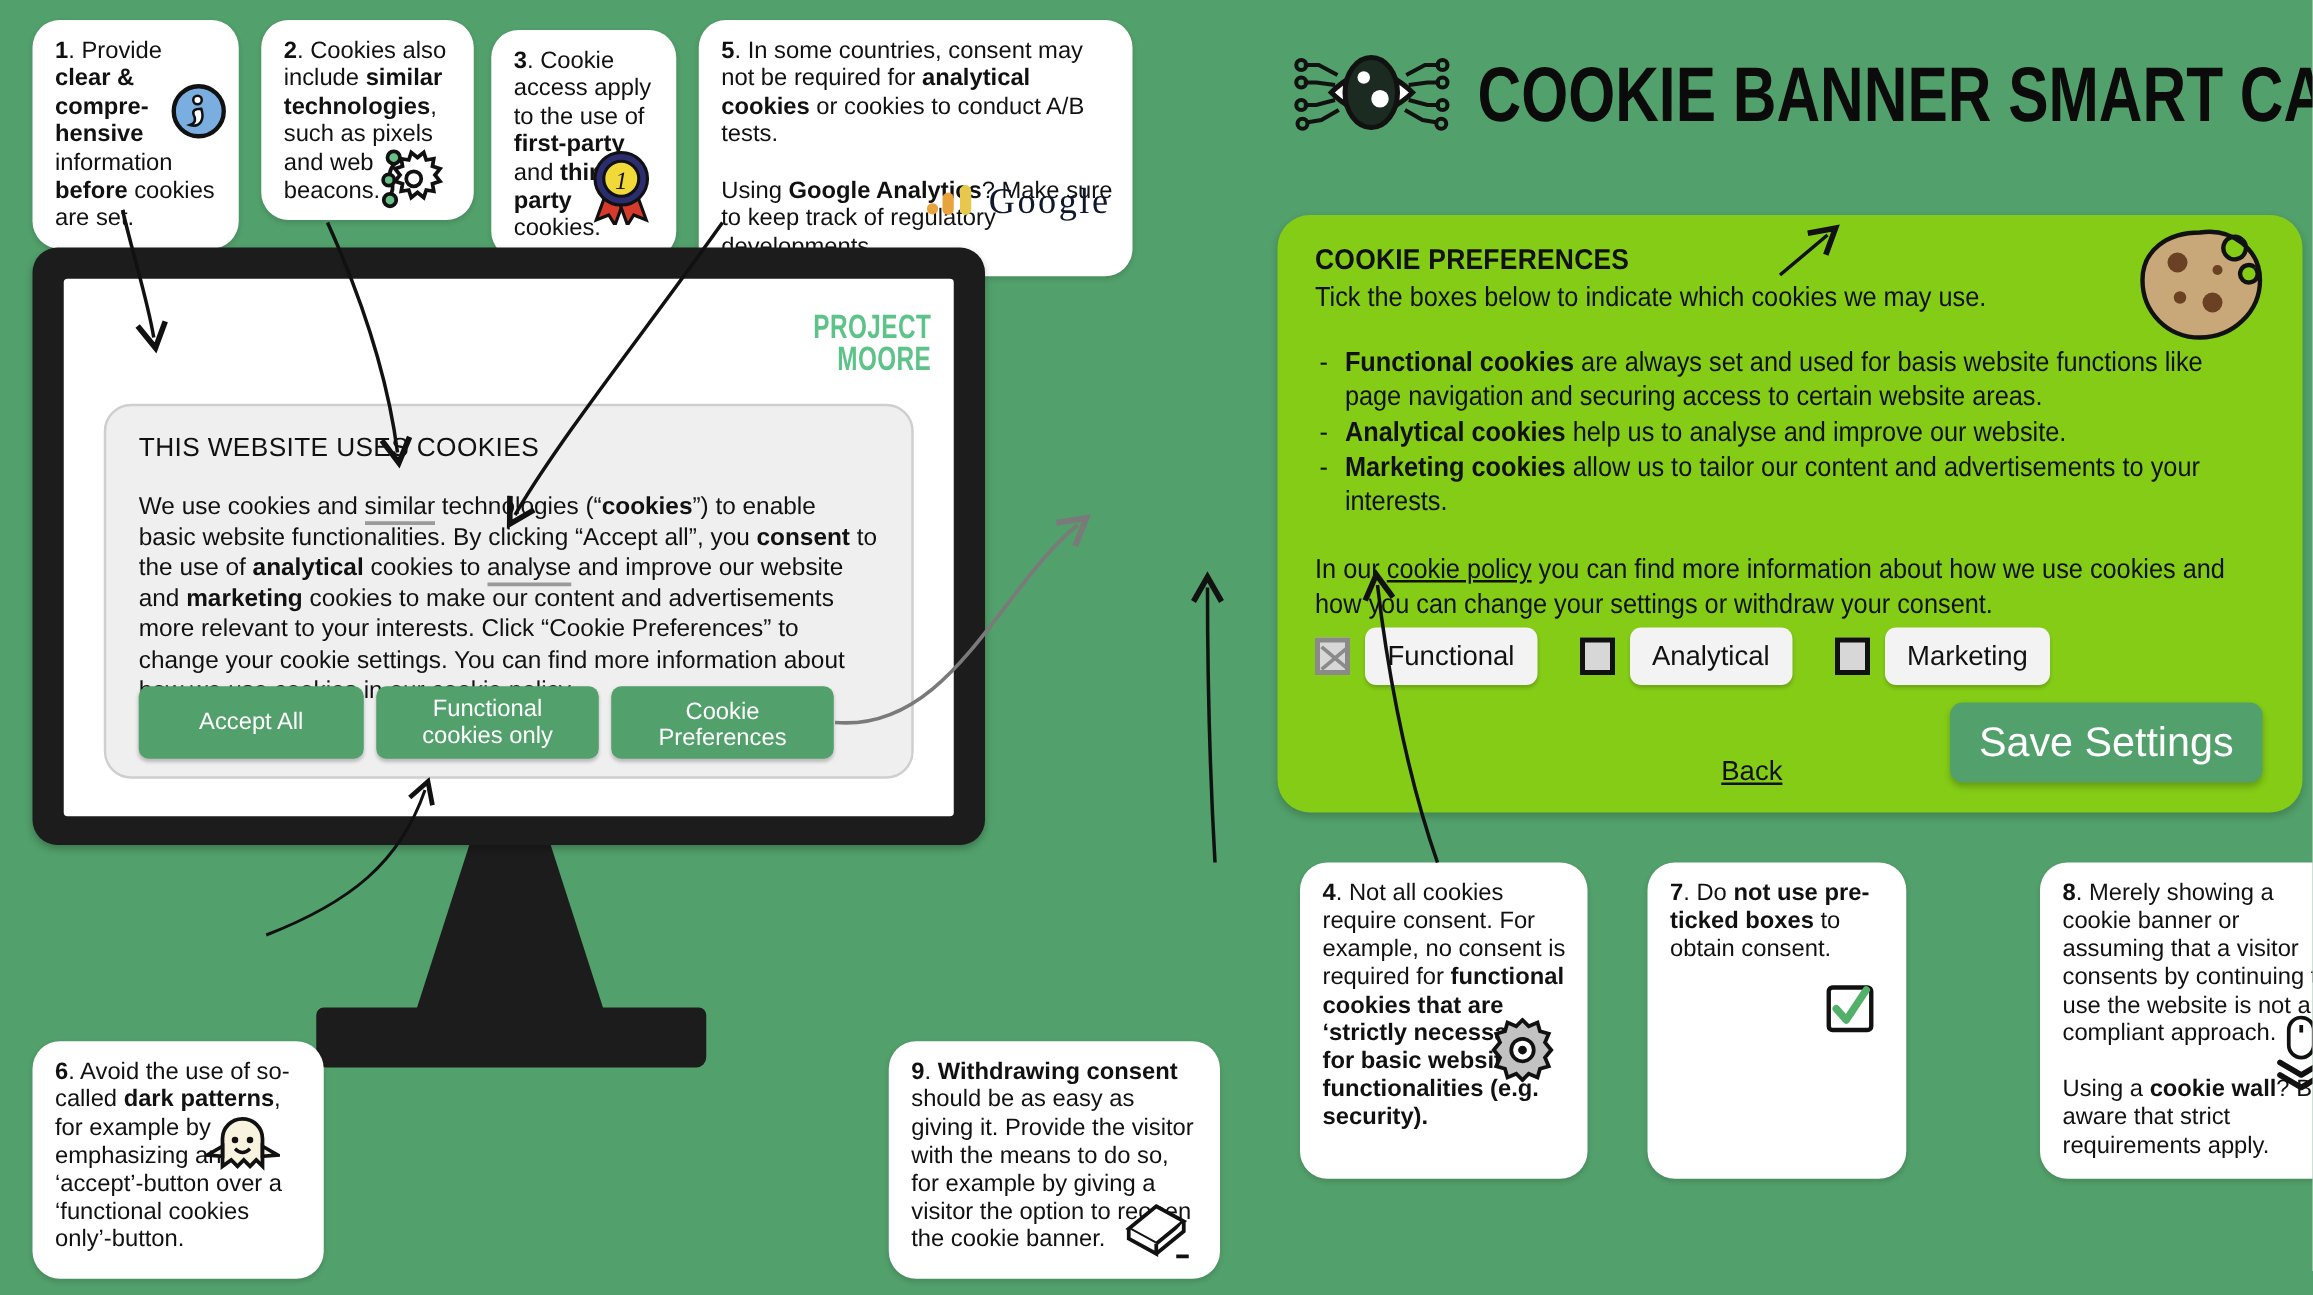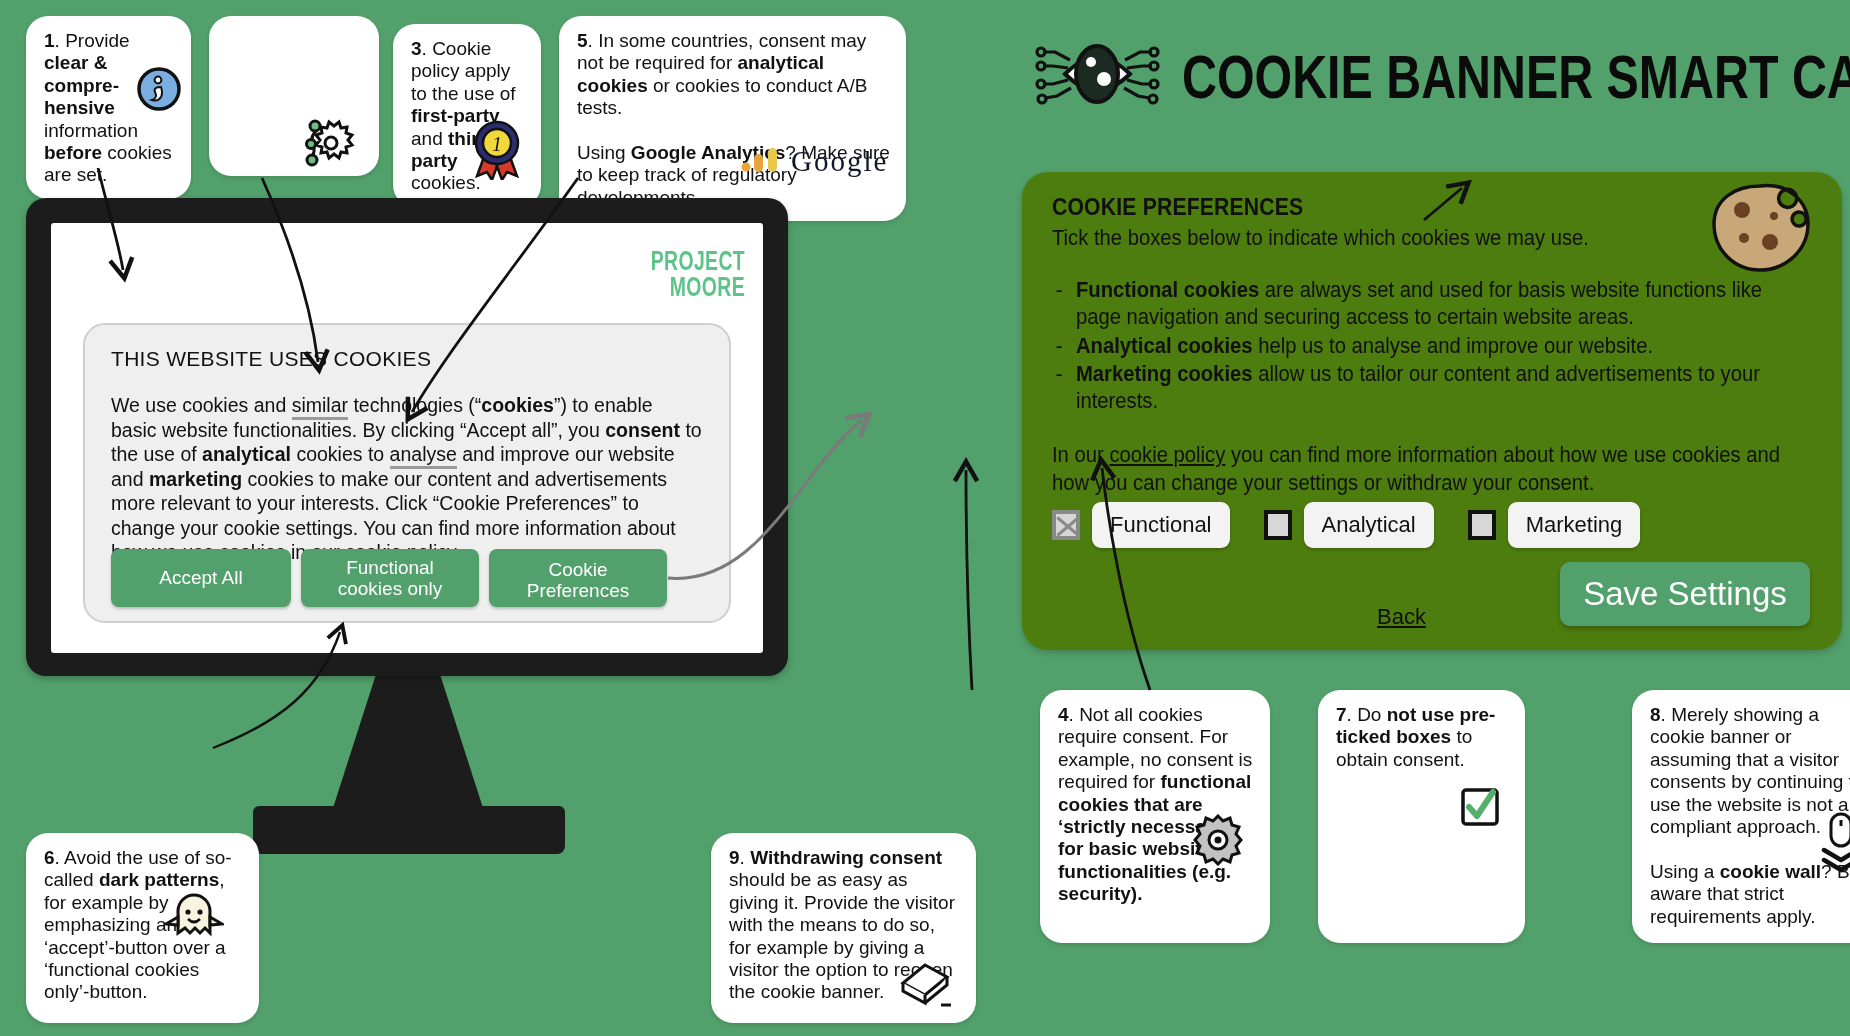--- a/index.html
+++ b/index.html
@@ -125,21 +125,21 @@
     letter-spacing: 0px;
     color: #0b0b0b;
     transform: scaleX(.78);
     transform-origin: left center;
     white-space: nowrap;
   }
 
   
   #prefs {
     position: absolute; left: 1022px; top: 172px; width: 820px; height: 478px;
-    background: #4d7c0f;
+    background: #84cc16;
     border-radius: 26px;
     padding: 22px 30px;
     box-shadow: 0 3px 6px rgba(0,0,0,.18);
     font-family: "Liberation Sans Narrow", "Liberation Sans", sans-serif;
   }
   #prefs .narrow { transform: scaleX(.92); transform-origin: left top; }
   #prefs h2 { font-size: 23px; font-weight: bold; letter-spacing: .2px; margin-bottom: 4px; color:#111; }
   #prefs .sub { font-size: 22px; color:#111; }
   #prefs ul { list-style: none; margin-top: 26px; }
   #prefs li { font-size: 22px; line-height: 1.22; color:#111; margin-bottom: 2px; position: relative; padding-left: 26px; }
@@ -205,34 +205,35 @@
     <span class="icon-inline" style="position:absolute;left:110px;top:50px;">
       <svg width="46" height="46" viewBox="0 0 46 46">
         <circle cx="23" cy="23" r="20" fill="#7aaee0" stroke="#111" stroke-width="3.5"></circle>
         <circle cx="22" cy="14" r="3.4" fill="#fff" stroke="#111" stroke-width="2"></circle>
         <path d="M25 21 q-8 0 -6 5 q3 6 -3 8 q6 2 9 -3 q2 -4 0 -10z" fill="#fff" stroke="#111" stroke-width="2"></path>
       </svg>
     </span>
   </div>
 
   <div class="card" id="card2">
+    <span><b class="num">2</b><span>. Cookies also include </span><b>similar technologies</b><span>, such as pixels and web beacons.</span></span>
     <span class="icon-inline" style="position:absolute;left:90px;top:98px;">
       <svg width="58" height="58" viewBox="0 0 58 58">
         <path d="M30 8 l5 4 l5 -4 l2 6 l6 -1 l-1 6 l6 2 l-4 5 l4 5 l-6 2 l1 6 l-6 -1 l-2 6 l-5 -4 l-5 4 l-2 -6 l-6 1 l1 -6 l-6 -2 l4 -5 l-4 -5 l6 -2 l-1 -6 l6 1z" fill="none" stroke="#111" stroke-width="3"></path>
         <circle cx="32" cy="29" r="6" fill="none" stroke="#111" stroke-width="3"></circle>
         <path d="M20 14 q-10 8 -6 16 q3 8 -2 14" fill="none" stroke="#111" stroke-width="3"></path>
         <circle cx="16" cy="12" r="5" fill="#6abf86" stroke="#111" stroke-width="3"></circle>
         <circle cx="12" cy="30" r="4.5" fill="#6abf86" stroke="#111" stroke-width="3"></circle>
         <circle cx="13" cy="46" r="5" fill="#6abf86" stroke="#111" stroke-width="3"></circle>
       </svg>
     </span>
   </div>
 
   <div class="card" id="card3">
-    <span><b class="num">3</b><span>. Cookie policy apply to the use of </span><b>first-party</b><span> and </span><b>third-party</b><span> cookies.</span></span>
+    <span><b class="num">3</b><span>. Cookie access apply to the use of </span><b>first-party</b><span> and </span><b>third-party</b><span> cookies.</span></span>
     <span class="icon-inline" style="position:absolute;left:76px;top:94px;">
       <svg width="56" height="62" viewBox="0 0 56 62">
         <path d="M16 36 l-8 22 l10 -4 l5 8 l8 -22z" fill="#d63a2a" stroke="#111" stroke-width="2.5"></path>
         <path d="M40 36 l8 22 l-10 -4 l-5 8 l-8 -22z" fill="#d63a2a" stroke="#111" stroke-width="2.5"></path>
         <circle cx="28" cy="25" r="21" fill="#2b2d6e" stroke="#111" stroke-width="2.5"></circle>
         <circle cx="28" cy="25" r="14" fill="#f2d93a" stroke="#111" stroke-width="2.5"></circle>
         <text x="28" y="33" font-family="Liberation Serif, serif" font-size="20" font-style="italic" text-anchor="middle" fill="#111">1</text>
       </svg>
     </span>
   </div>

